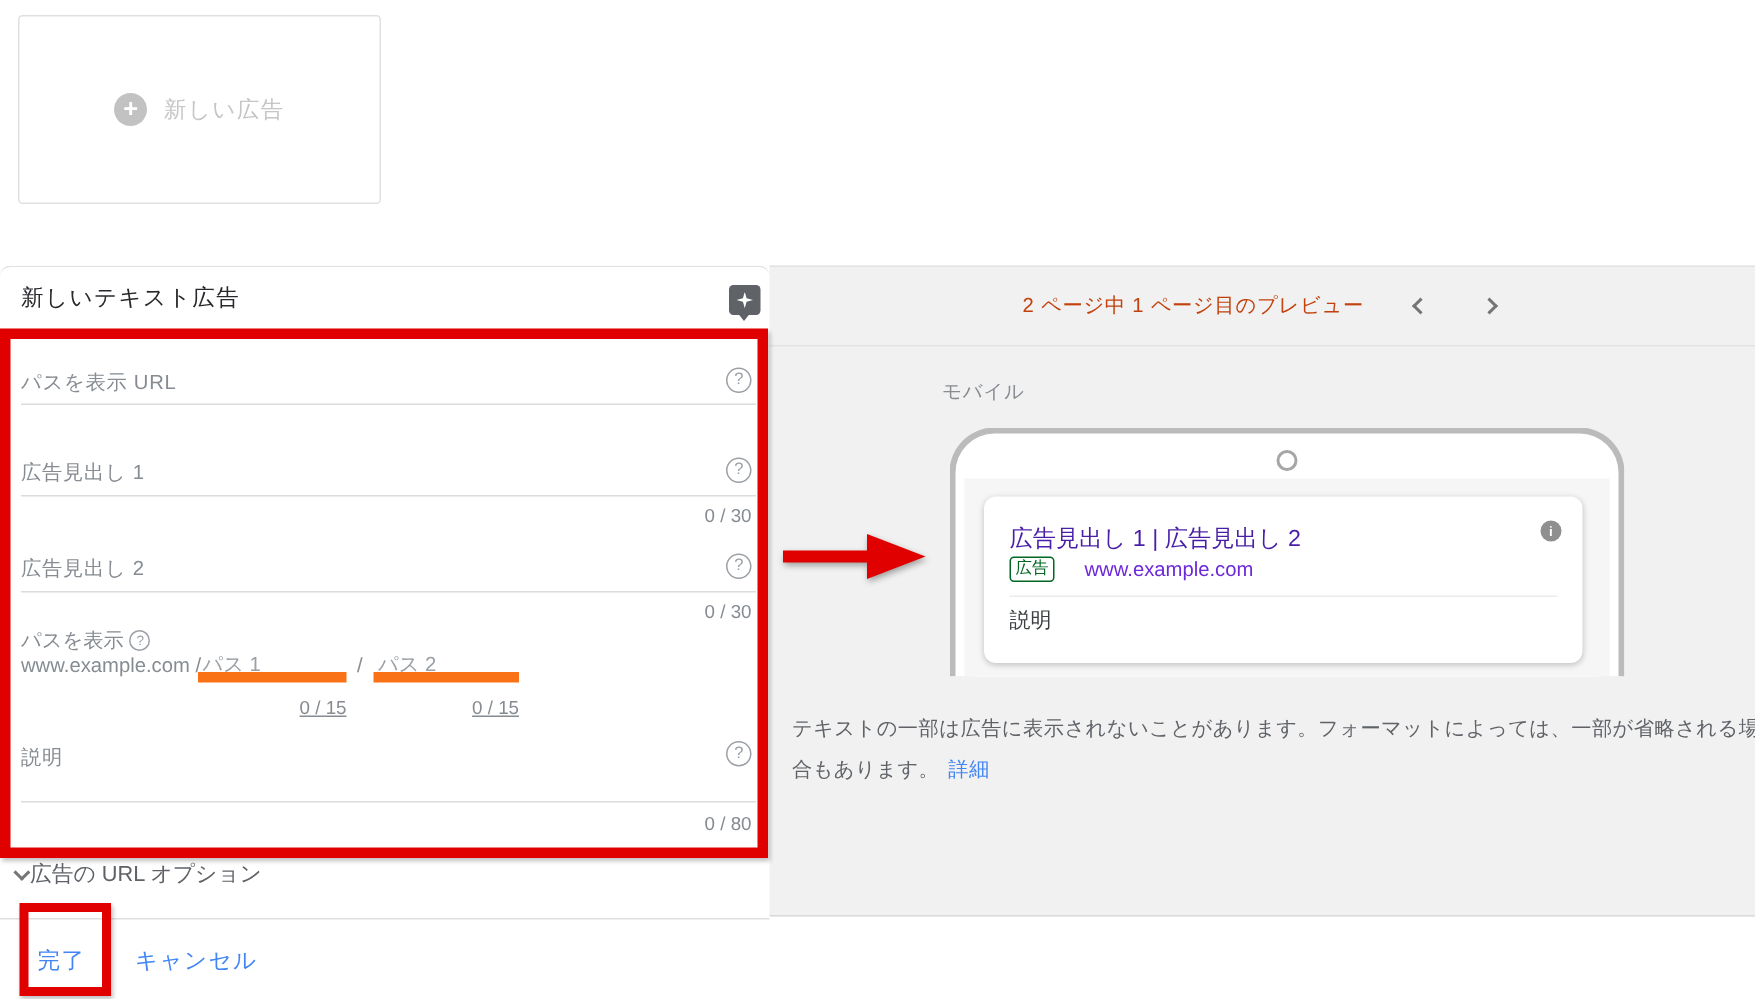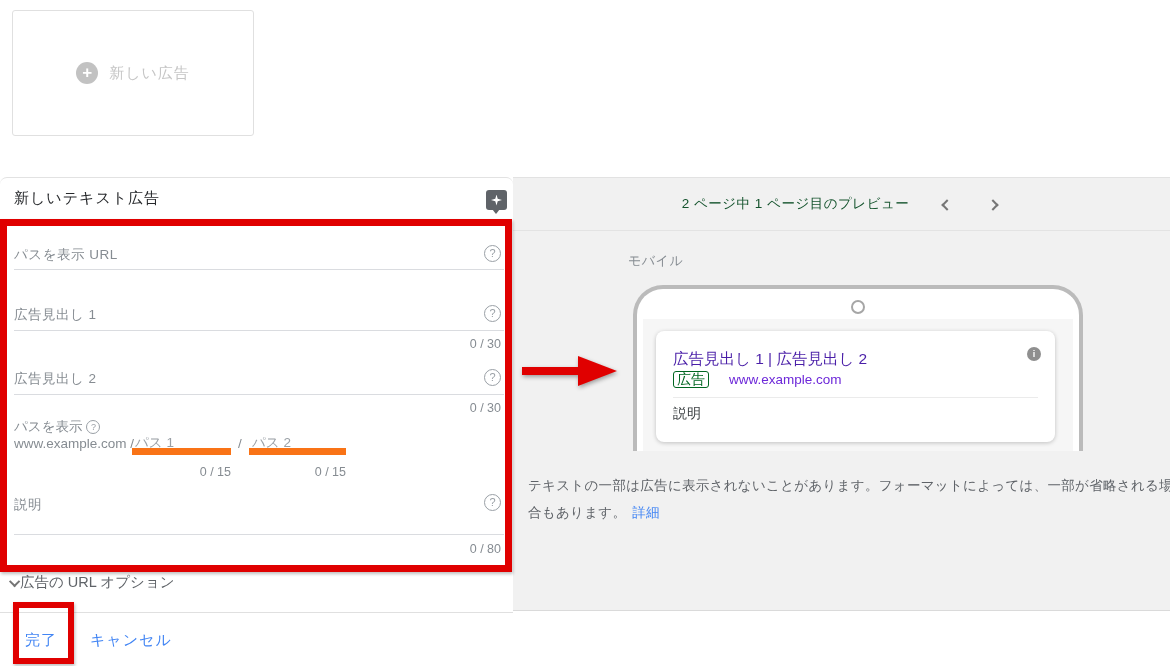--- a/index.html
+++ b/index.html
@@ -33,21 +33,21 @@
   .counter { position:absolute; right:12px; font-size:12.5px; color:#868c92; }
 
   .path-label-row { position:absolute; left:14px; top:240px; display:flex; align-items:center; gap:4px;
     font-size:13.5px; color:#868c92; }
   .help-mini { width:14px; height:14px; border:1.2px solid #9aa0a6; border-radius:50%; color:#9aa0a6;
     font-size:9px; line-height:12px; text-align:center; cursor:pointer; }
   .path-base { position:absolute; left:14px; top:258px; font-size:13.5px; color:#868c92; }
   .path-input { position:absolute; top:256px; height:21px; border-bottom:7px solid #f97316;
     font-size:13.5px; color:#9aa0a6; padding-left:3px; cursor:text; }
   .path-sep { position:absolute; left:238px; top:258px; font-size:13.5px; color:#868c92; }
-  .path-counter { position:absolute; top:287px; font-size:12.5px; color:#868c92; text-align:right; }
+  .path-counter { position:absolute; top:287px; font-size:12.5px; color:#868c92; text-align:right;text-decoration:underline; }
 
   .url-options { position:absolute; left:12px; top:395px; display:flex; align-items:center; 
     font-size:14.5px; color:#5f6368; cursor:pointer; }
   .chev { display:inline-block; width:8px; height:8px; border-left:2px solid #757575; border-bottom:2px solid #757575; }
   .chev.down { transform:rotate(-45deg) translateY(-2px); }
   .chev.left { transform:rotate(45deg); }
   .chev.right { transform:rotate(225deg); }
 
   .form-divider { position:absolute; left:0; top:434px; width:513px; height:1px; background:#e0e0e0; }
   .btn-text { position:absolute; top:453px; font-size:15px; color:#4285f4; cursor:pointer; letter-spacing:1px; }
@@ -56,37 +56,37 @@
   .red-rect { position:absolute; left:0; top:41px; width:512px; height:353px;
     border:7px solid #e00000; z-index:6; pointer-events:none; box-shadow:1px 2px 3px rgba(0,0,0,.25); }
   .red-box-done { position:absolute; left:13px; top:424px; width:61px; height:62px;
     border:6px solid #e00000; z-index:6; pointer-events:none; box-shadow:1px 2px 3px rgba(0,0,0,.25); }
 
   
   .preview-panel { position:absolute; left:513px; top:177px; width:657px; height:434px;
     background:#f1f1f1; border-top:1px solid #e2e2e2; border-bottom:1px solid #dadada; }
   .preview-header { height:53px; border-bottom:1px solid #e3e3e3;
     display:flex; align-items:center; justify-content:center; }
-  .preview-title { font-size:13.5px; color:#14532d; letter-spacing:.5px; }
+  .preview-title { font-size:13.5px; color:#c2410c; letter-spacing:.5px; }
   .pager-btn { margin-left:30px; cursor:pointer; padding:4px; }
   .device-label { position:absolute; left:115px; top:74px; font-size:13px; color:#868c92; letter-spacing:.5px; }
 
   .phone { position:absolute; left:120px; top:107px; width:450px; height:166px;
     border:4px solid #bbbbbb; border-bottom:none; border-radius:30px 30px 0 0; background:#fff; overflow:hidden; }
   .camera { position:absolute; left:50%; margin-left:-7px; top:11px; width:14px; height:14px;
     border:2px solid #a6a6a6; border-radius:50%; background:#fff; }
   .screen { position:absolute; left:6px; right:6px; top:30px; bottom:0; background:#f6f6f6; }
   .ad-card { position:absolute; left:13px; top:12px; width:399px; height:111px; background:#fff;
     border-radius:8px; box-shadow:0 1px 4px rgba(0,0,0,.22); }
   .ad-headline { position:absolute; left:17px; top:18px; font-size:15.5px; color:#4a1fa8; }
   .info-icon { position:absolute; right:14px; top:16px; width:14px; height:14px; border-radius:50%;
     background:#8f8f8f; color:#fff; font-size:9px; font-weight:bold; line-height:14px; text-align:center;
     font-style:normal; cursor:pointer; }
   .ad-badge-row { position:absolute; left:17px; top:40px; display:flex; align-items:center; gap:8px; }
-  .ad-badge { border:1px solid #006621; color:#006621; font-size:14px; padding:0 3px; border-radius:3px; line-height:15px; }
+  .ad-badge { border:1px solid #006621; color:#006621; font-size:11px; padding:0 3px; border-radius:3px; line-height:15px; }
   .ad-url { font-size:13.5px; color:#6d28d9;margin-left:12px; }
   .ad-divider { position:absolute; left:17px; right:17px; top:66px; height:1px; background:#ebebeb; }
   .ad-desc { position:absolute; left:17px; top:74px; font-size:14px; color:#3c4043; }
 
   .red-arrow { position:absolute; left:7px; top:176px; z-index:6; filter:drop-shadow(1px 2px 2px rgba(0,0,0,.35)); }
 
   .disclaimer { position:absolute; left:15px; top:294px; width:655px; font-size:13.5px;
     line-height:27px; color:#5f6368; letter-spacing:.3px; }
   .details-link { color:#4285f4; text-decoration:none; margin-left:6px; cursor:pointer; }
 </style>

